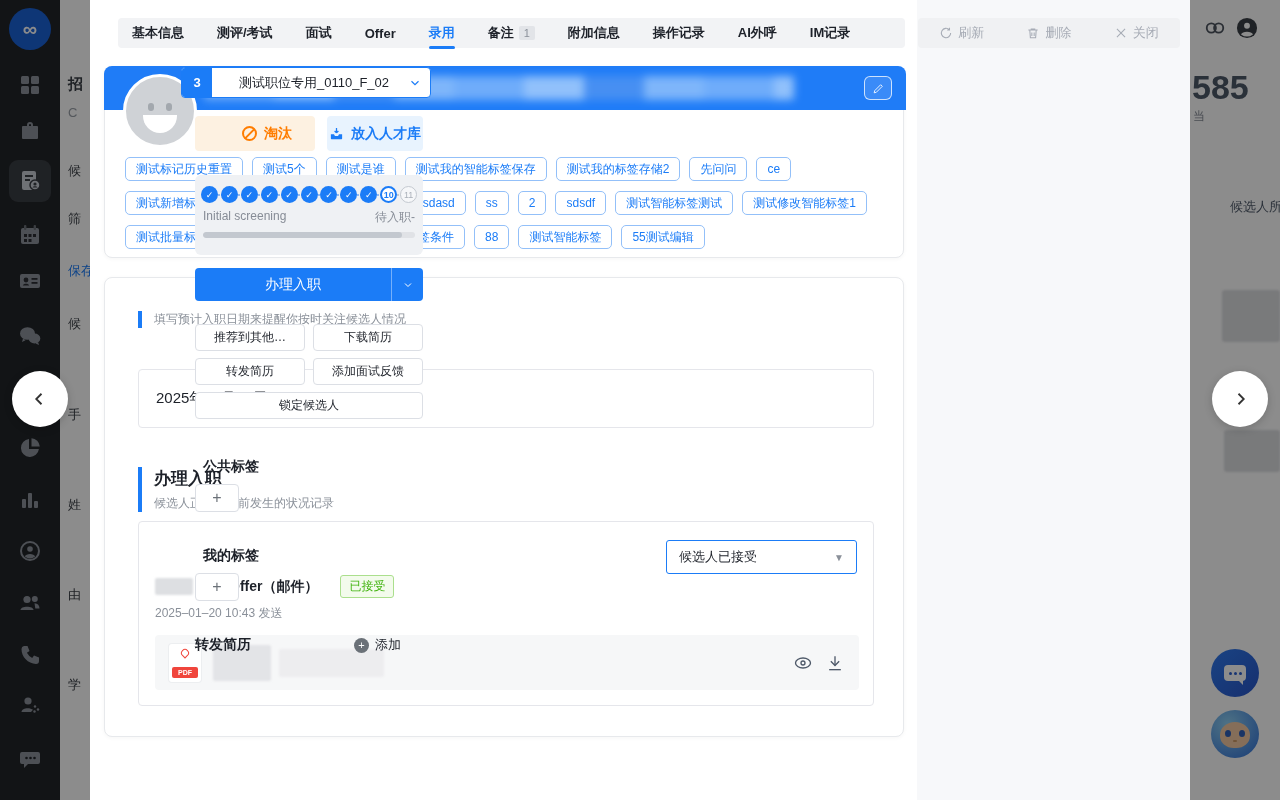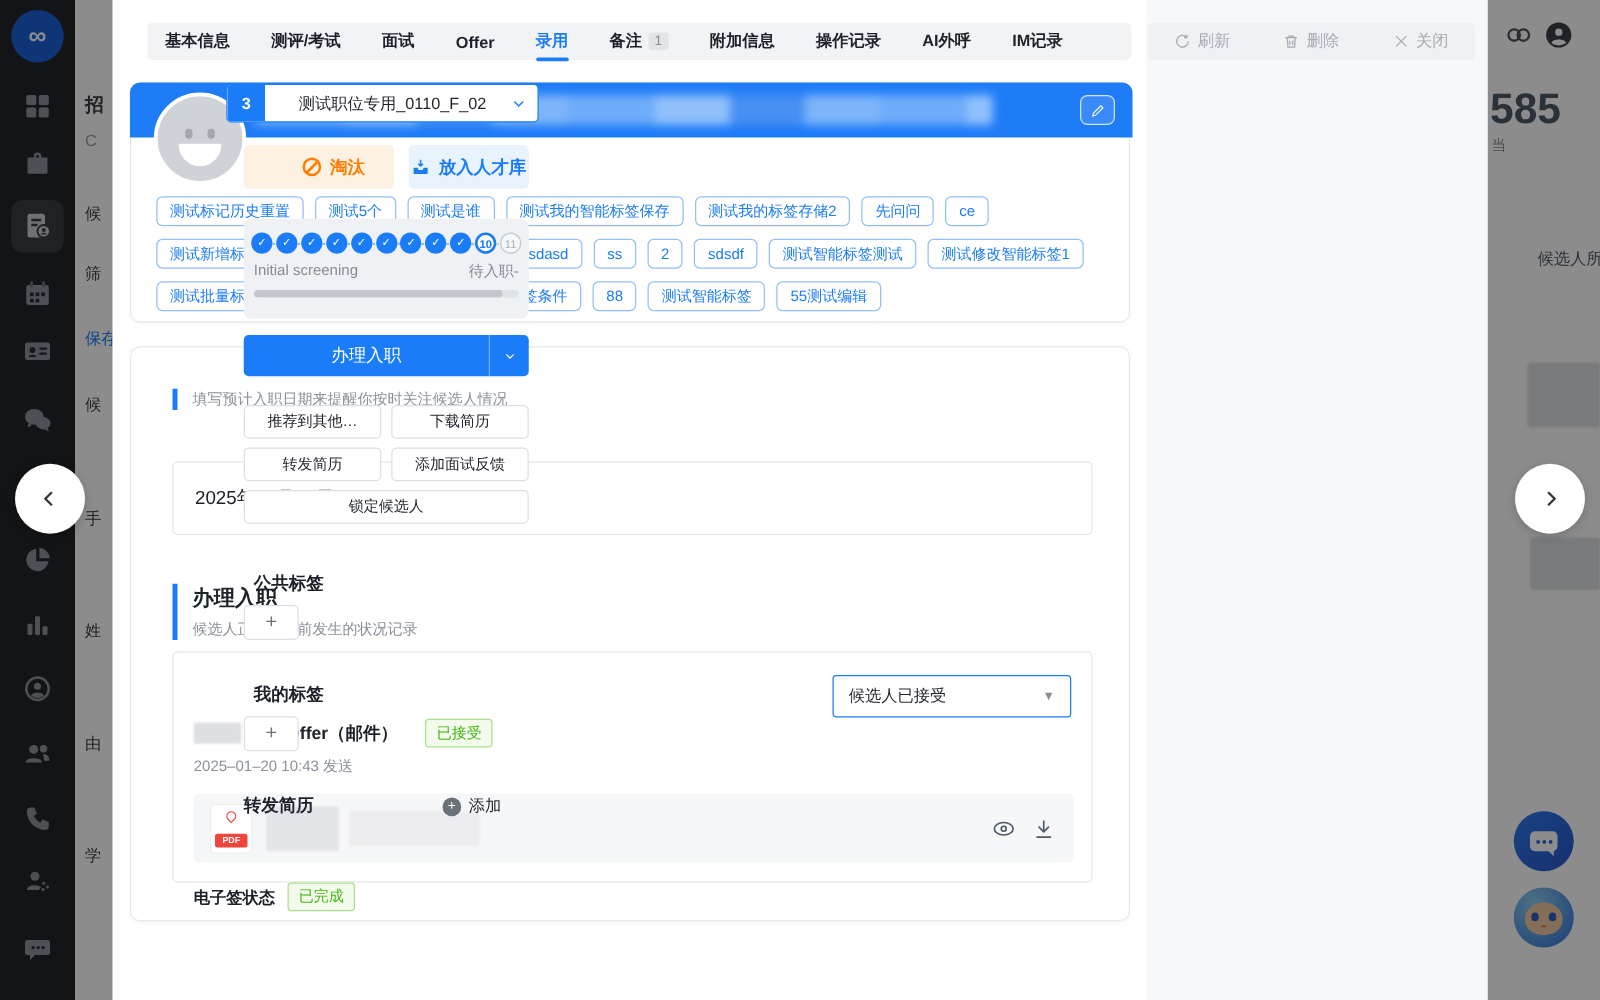--- a/index.html
+++ b/index.html
@@ -491,24 +491,20 @@
               </svg>
           </span>
           <span class="a-ic">
             <svg viewBox="0 0 24 24">
                 <line x1="12" y1="4" x2="12" y2="15"></line>
                 <polyline points="7 10 12 15 17 10"></polyline>
                 <line x1="5" y1="20" x2="19" y2="20"></line>
               </svg>
           </span>
         </div>
-        <div class="esign-row">
-          <span class="esign-label">电子签状态</span>
-          <span class="gbadge">已完成</span>
-        </div>
       </div>
     </div>
 
     <div class="pos-select">
       <span class="num">3</span>
       <span class="lbl">测试职位专用_0110_F_02</span>
       <svg viewBox="0 0 24 24">
           <polyline points="6 9 12 15 18 9"></polyline>
         </svg>
     </div>

